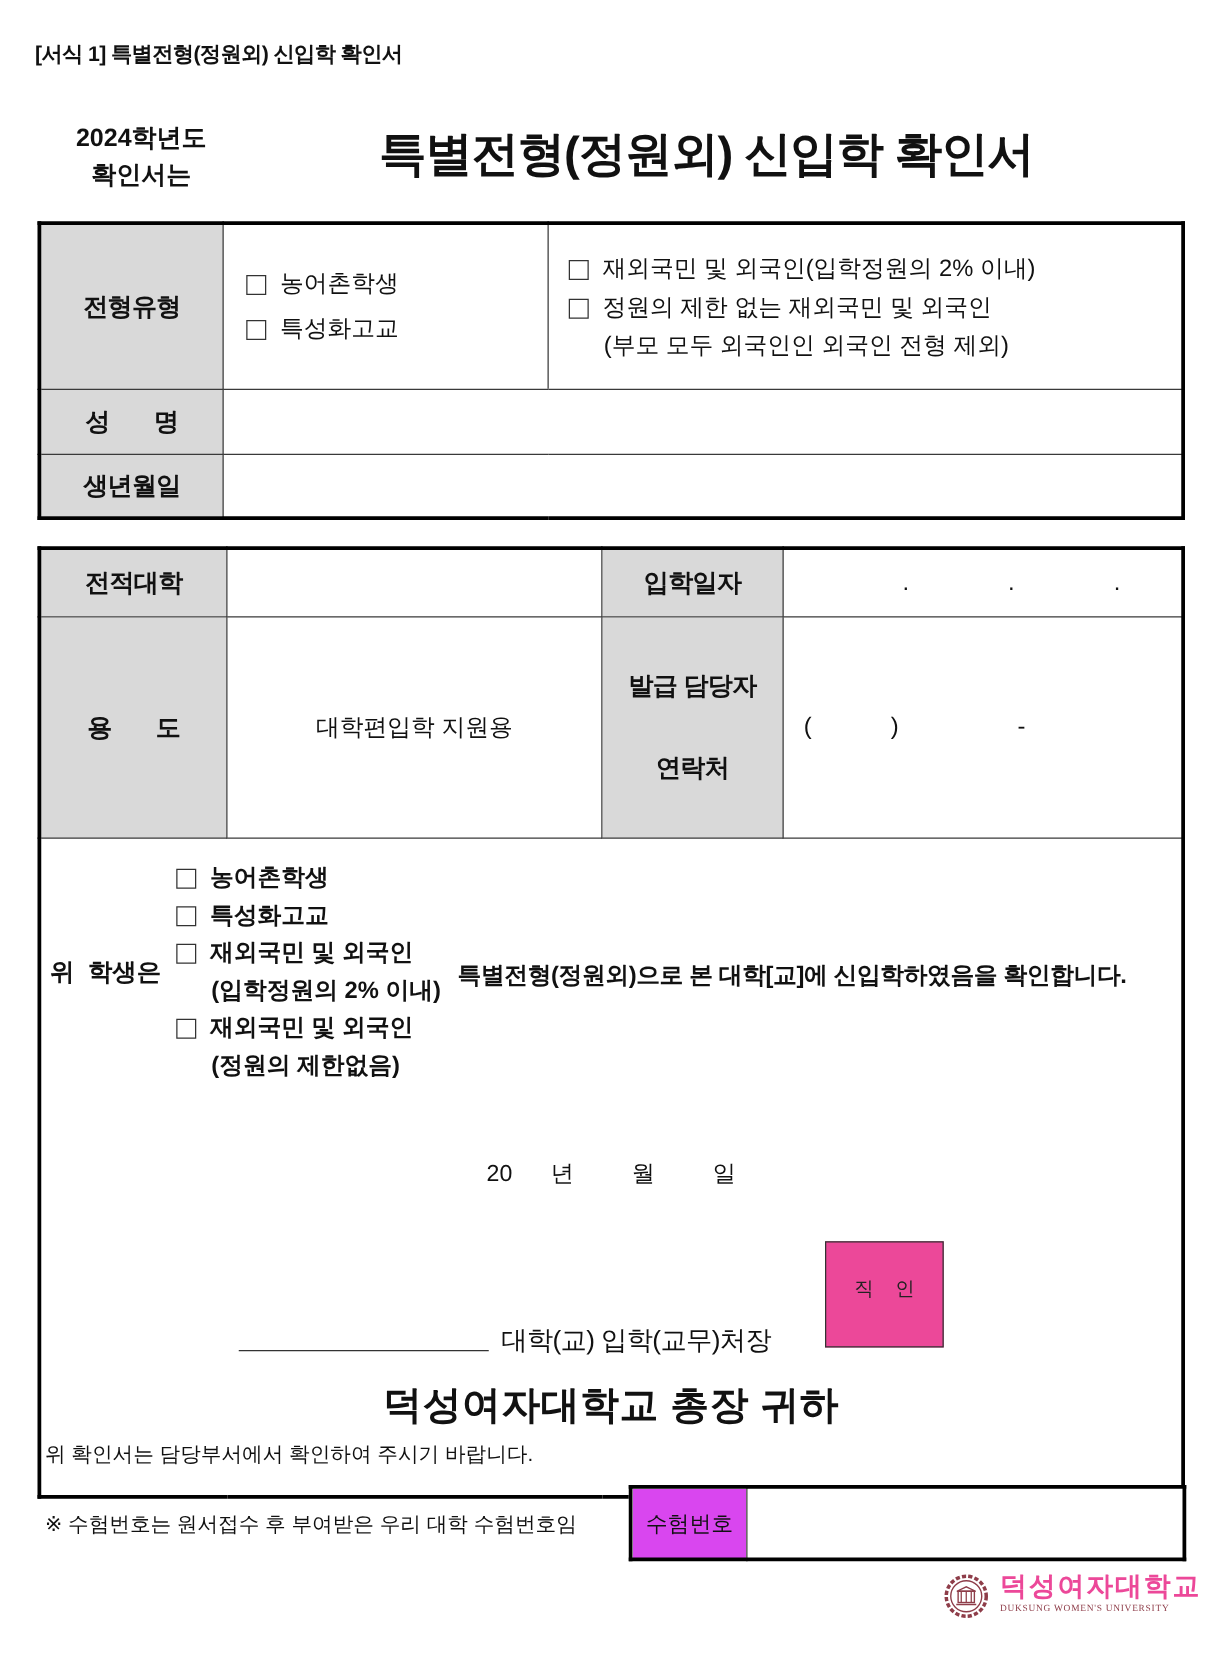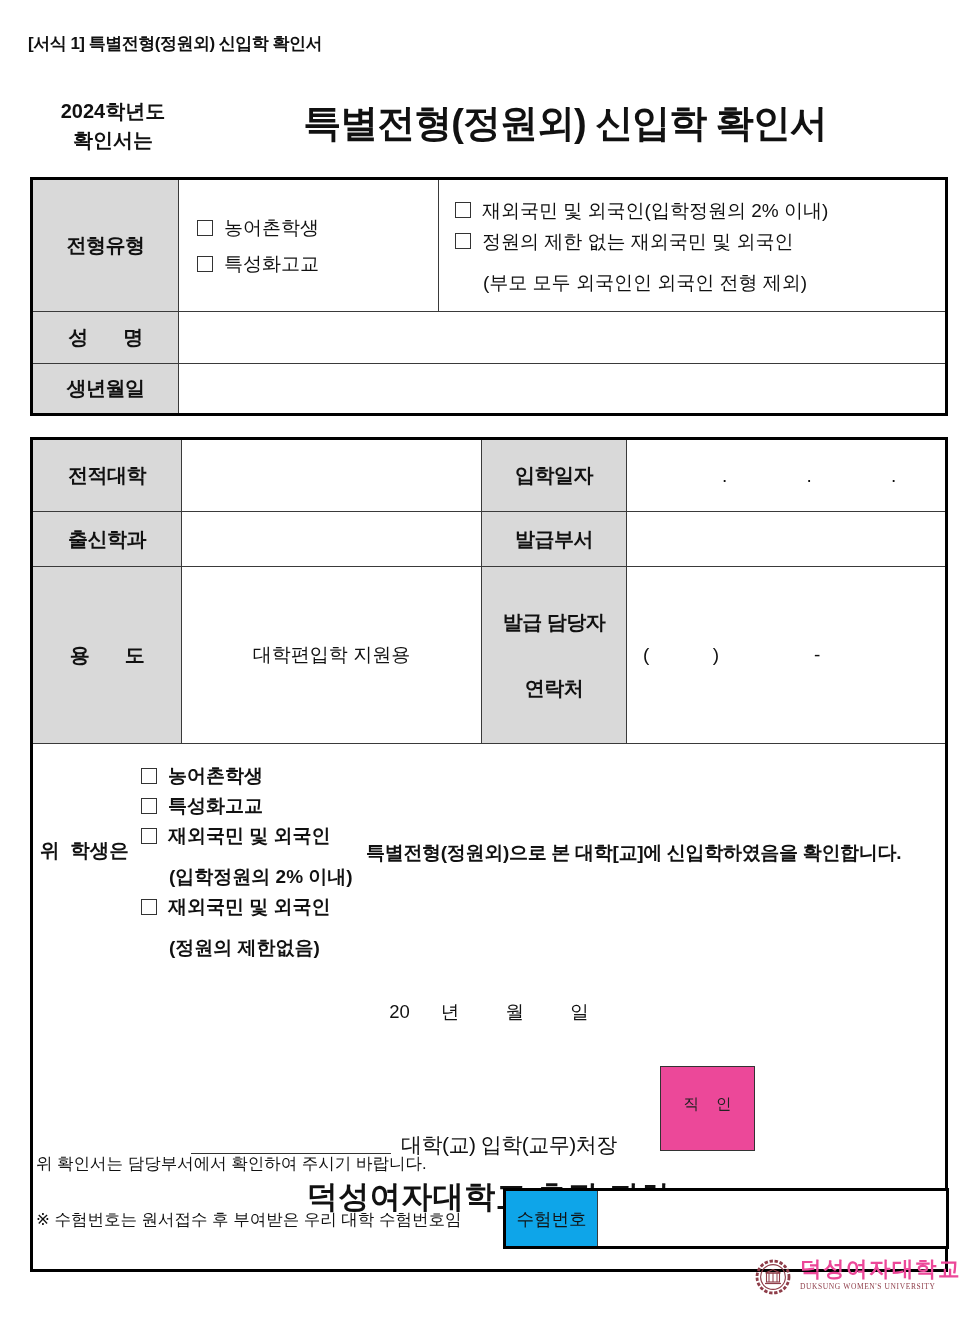--- a/index.html
+++ b/index.html
@@ -26,21 +26,21 @@
 
   .t1 { left:30px; top:177px; }
   .t2 { left:30px; top:437px; }
 
   .cb { display:inline-block; width:16px; height:16px; border:1.6px solid #333;
         background:#fff; margin-right:11px; vertical-align:-2px; flex:0 0 auto; }
 
   .opts-left { border-right:1.6px dotted #777 !important; }
   .optcol { display:flex; flex-direction:column; justify-content:center; height:100%; }
   .optline { display:flex; align-items:center; font-size:19px; line-height:31px; white-space:pre; }
-  .optnote { padding-left:28px; font-size:19px; line-height:29px; white-space:pre;margin-top:11px; }
+  .optnote { padding-left:28px; font-size:19px; line-height:29px; white-space:pre; }
   .pl18 { padding-left:18px; }
   .pl16 { padding-left:16px; }
   .gap14 > .optline { line-height:36px; }
 
   .lbl2line { line-height:22px; font-size:19px; }
 
   .bigcell { position:relative; height:527px; padding:0; }
   .subject { left:7px; top:93px; font-size:19.5px; font-weight:bold; white-space:pre; }
   .cnf-list { left:108px; top:17px; font-weight:bold; }
   .cnf-list .optline { line-height:30px; font-size:19px; }
@@ -52,21 +52,21 @@
   .signer { left:368px; top:387px; font-size:21px; letter-spacing:-0.5px;text-align:center; }
   .sealbox { left:627px; top:322px; width:95px; height:85px; border:1.8px solid #333; background:#ec4899; }
   .sealtxt { width:100%; text-align:center; margin-top:27px; font-size:15.5px; white-space:pre; color:#222; }
   .addressee { left:0; top:432px; width:100%; text-align:center;
                font-size:31px; font-weight:bold; letter-spacing:0.5px; }
 
   .note1 { left:36px; top:1153px; font-size:16.5px; }
   .note2 { left:36px; top:1209px; font-size:16.5px;text-align:center; }
 
   .t3 { left:503px; top:1188px; }
-  .t3 td.examlbl { background:#0ea5e9; text-align:center; font-size:17.5px; font-weight:normal; }
+  .t3 td.examlbl { background:#d946ef; text-align:center; font-size:17.5px; font-weight:normal; }
 
   .logo { left:755px; top:1257px; display:flex; align-items:flex-start; }
   .logo-emblem { width:36px; height:36px; margin-right:9px; margin-top:2px; }
   .logo-kr { font-size:21.5px; font-weight:bold; letter-spacing:1.5px; line-height:24px; }
   .logo-en { font-family:"Liberation Serif","DejaVu Serif",serif; font-size:7.5px;
              letter-spacing:0.6px; margin-top:1px; }
 </style>
 </head>
 <body>
 
@@ -124,31 +124,25 @@
     </table>
 
   <table class="abs form t2">
     <colgroup>
         <col style="width:150px">
         <col style="width:300px">
         <col style="width:145px">
         <col style="width:320px">
       </colgroup>
     <tbody>
-        <tr style="height:73px">
+        <tr style="height:55px">
       <td class="lbl">전적대학</td>
       <td class="val"></td>
       <td class="lbl">입학일자</td>
       <td class="val">                  .               .               .</td>
-    </tr>
-    <tr style="height:55px">
-      <td class="lbl">출신학과</td>
-      <td class="val"></td>
-      <td class="lbl">발급부서</td>
-      <td class="val"></td>
     </tr>
     <tr style="height:68px">
       <td class="lbl">용       도</td>
       <td class="val" style="text-align:center">대학편입학 지원용</td>
       <td class="lbl lbl2line">
         <div>발급 담당자</div>
         <div>연락처</div>
       </td>
       <td class="val pl16">(            )                  -</td>
     </tr>

